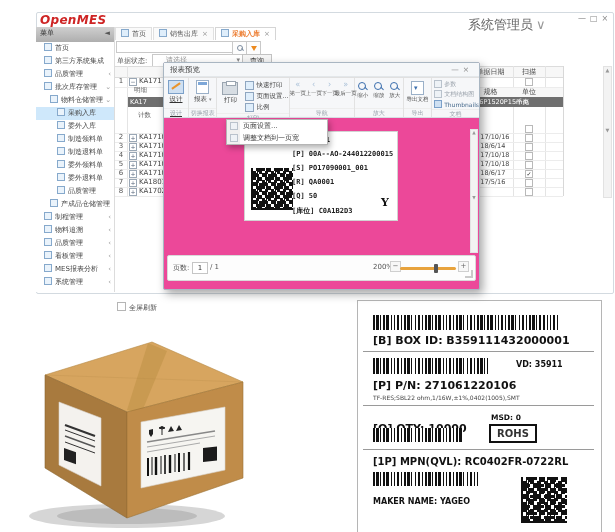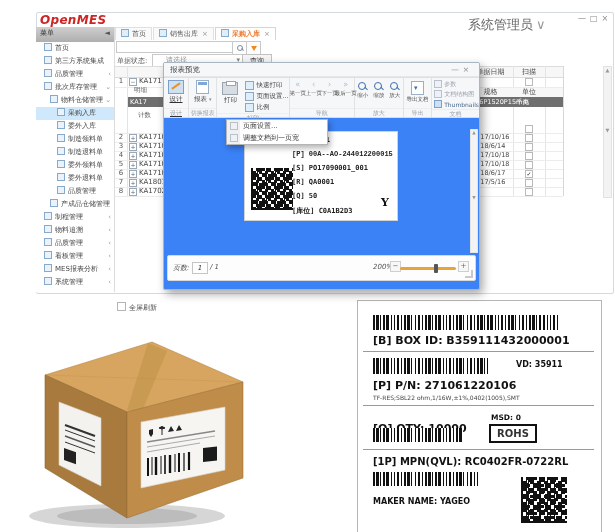--- a/index.html
+++ b/index.html
@@ -58,21 +58,21 @@
   .gchk{position:absolute;left:410px;top:1px;width:6px;height:6px;border:1px solid #b9b9b9;background:#fff;font-size:6px;line-height:6px;text-align:center;color:#222;}
   .subhead{left:468px;top:88px;width:95px;height:9px;background:#f7f7f7;border-bottom:1px solid #dcdcdc;}
   .darkrow{left:468px;top:97px;width:95px;height:10px;background:#6f6f6f;color:#fff;line-height:10px;font-size:6.5px;}
   .frag{color:#666;font-size:6.5px;}
   .chip{left:128px;top:97px;width:34px;height:10px;background:#6f6f6f;color:#fff;line-height:10px;padding-left:2px;font-size:6.5px;}
   .fsrow{left:117px;top:270px;color:#555;margin-top:32px;}
   .cbox{display:inline-block;width:7px;height:7px;border:1px solid #b5b5b5;background:#fff;vertical-align:-1px;margin-right:3px;}
   .vscroll{left:603px;top:66px;width:7px;height:130px;background:#f3f3f3;border:1px solid #e2e2e2;font-size:5px;color:#999;text-align:center;}
 
   
-  .dlg{left:163px;top:62px;width:315px;height:226px;background:#3b82f6;border:1px solid #a9b6c2;border-radius:2px;
+  .dlg{left:163px;top:62px;width:315px;height:226px;background:#ec4899;border:1px solid #a9b6c2;border-radius:2px;
        box-shadow:3px 4px 10px rgba(0,0,0,.35);z-index:10;}
   .dtitle{height:13px;line-height:13px;padding:0 6px;font-size:7.5px;color:#444;background:#f5f7f9;border-bottom:1px solid #e3e7ea;}
   .dctl{float:right;color:#8a8a8a;letter-spacing:4px;}
   .dtabs{height:12px;position:relative;background:#fff;}
   .fpill{position:absolute;left:4px;top:1px;width:22px;height:9px;border-radius:2px;background:linear-gradient(#f7b469,#eb8a1d);border:1px solid #d37a14;}
   .ptab{position:absolute;left:32px;top:0;height:11px;line-height:11px;padding:0 6px;border:1px solid #d5d5d5;border-bottom:none;background:#f6f7f9;color:#444;}
   .ribbon{height:39px;background:#f6f7f9;border-top:1px solid #e0e0e0;border-bottom:1px solid #d8dde3;display:flex;}
   .rgrp{position:relative;border-right:1px solid #e2e2e2;display:flex;flex-direction:column;align-items:center;}
   .rbody{flex:1;display:flex;align-items:flex-start;justify-content:center;padding-top:2px;}
   .rlabel{height:8px;line-height:8px;font-size:6px;color:#98a1ab;width:100%;text-align:center;border-top:1px solid #eee;}
@@ -107,21 +107,21 @@
   .dmenu .mi .txt{padding-left:3px;white-space:nowrap;}
   
   .sheet{left:80px;top:68px;width:152px;height:88px;border:1px solid #d2d2d2;background:#fff;}
   .sline{position:absolute;left:47px;font-family:"DejaVu Sans Mono",monospace;font-weight:bold;font-size:7px;color:#222;white-space:nowrap;}
   .qr{background:
       repeating-conic-gradient(#111 0 25%,transparent 0 50%) 0 0/6px 6px,
       repeating-conic-gradient(#111 0 25%,#fff 0 50%) 0 0/9px 9px;
       border-left:2px solid #111;border-bottom:2px solid #111;}
   .ymark{position:absolute;left:136px;top:64px;font-family:"DejaVu Serif",serif;font-weight:bold;font-size:11px;color:#111;}
   .cscroll{left:306px;top:66px;width:6px;height:122px;background:#f3f3f3;border:1px solid #e4e4e4;font-size:4.5px;color:#999;text-align:center;}
-  .dstatus{left:3px;top:192px;width:307px;height:24px;border:1px solid #d9d9d9;border-radius:2px;background:#fdfdfd;font-style:italic;}
+  .dstatus{left:3px;top:192px;width:307px;height:24px;border:1px solid #d9d9d9;border-radius:2px;background:#fdfdfd;}
   .pginput{position:absolute;left:24px;top:6px;width:14px;height:10px;border:1px solid #c5c5c5;text-align:center;line-height:10px;background:#fff;}
   .ztrack{position:absolute;left:232px;top:11px;width:56px;height:3px;background:#e8a33d;border-radius:2px;}
   .zhandle{position:absolute;left:34px;top:-3px;width:4px;height:9px;background:#555;border-radius:1px;}
   .zend{position:absolute;top:5px;width:9px;height:9px;border:1px solid #cfcfcf;background:#f7f7f7;text-align:center;line-height:9px;font-size:7px;color:#666;}
   .grip{position:absolute;right:2px;bottom:2px;width:6px;height:6px;border-right:2px solid #c9c9c9;border-bottom:2px solid #c9c9c9;}
 
   
   .card{left:357px;top:300px;width:243px;height:231px;background:#fff;border:1px solid #b5b5b5;}
   .bc{background:repeating-linear-gradient(90deg,#111 0 1.6px,#fff 1.6px 3.1px,#111 3.1px 5.6px,#fff 5.6px 7.2px,#111 7.2px 8.2px,#fff 8.2px 10.4px);}
   .ctext{position:absolute;font-weight:bold;color:#111;white-space:nowrap;}
@@ -403,21 +403,21 @@
           <span class="micol">
             <span class="docico"></span>
           </span>
           <span class="txt">调整文档到一页宽</span>
         </div>
     </div>
 
     <div class="abs sheet">
       <div class="abs qr" style="left:6px;top:36px;width:40px;height:40px;"></div>
       <div class="sline" style="top:4px;">[C] PR001</div>
-      <div class="sline" style="top:18px;font-family:Liberation Mono, monospace;">[P] 00A--AO-244012200015</div>
+      <div class="sline" style="top:18px;">[P] 00A--AO-244012200015</div>
       <div class="sline" style="top:32px;">[S] PO17090001_001</div>
       <div class="sline" style="top:46px;">[R] QA0001</div>
       <div class="sline" style="top:60px;">[Q] 50</div>
       <div class="sline" style="top:74px;">[库位] C0A1B2D3</div>
       <div class="ymark">Y</div>
     </div>
     <div class="abs cscroll">▲<br><br><br><br><br><br><br><br><br><br><br><br><br>▼</div>
 
     <div class="abs dstatus">
       <span class="abs" style="left:5px;top:7px;color:#555;">页数:</span>

